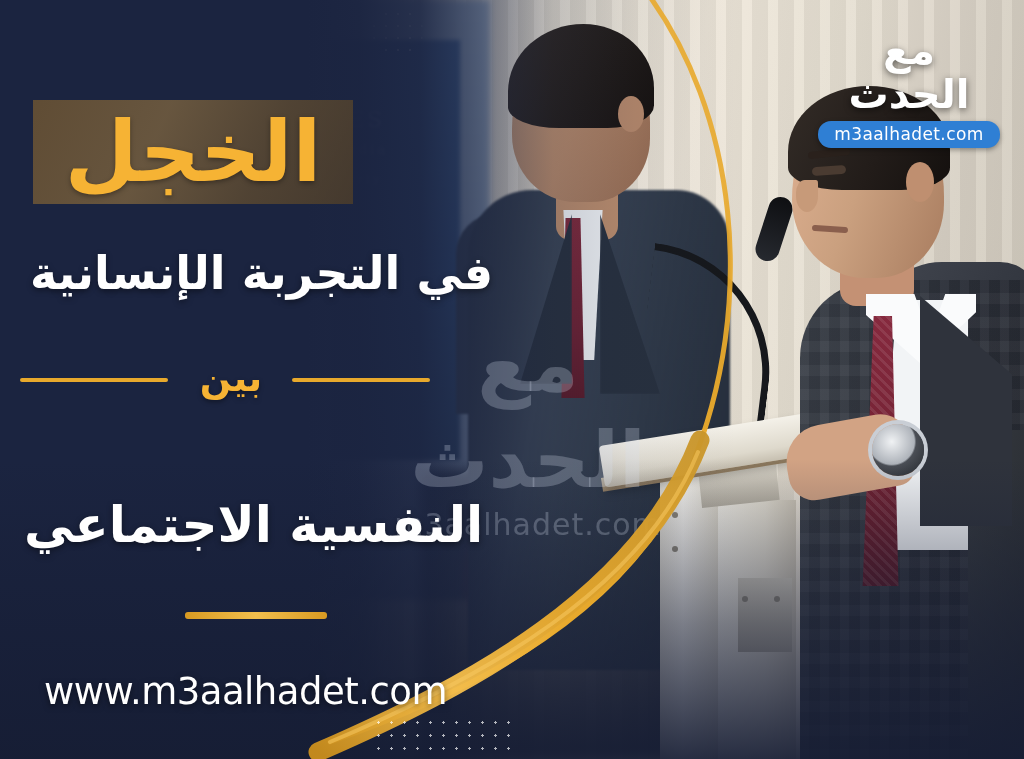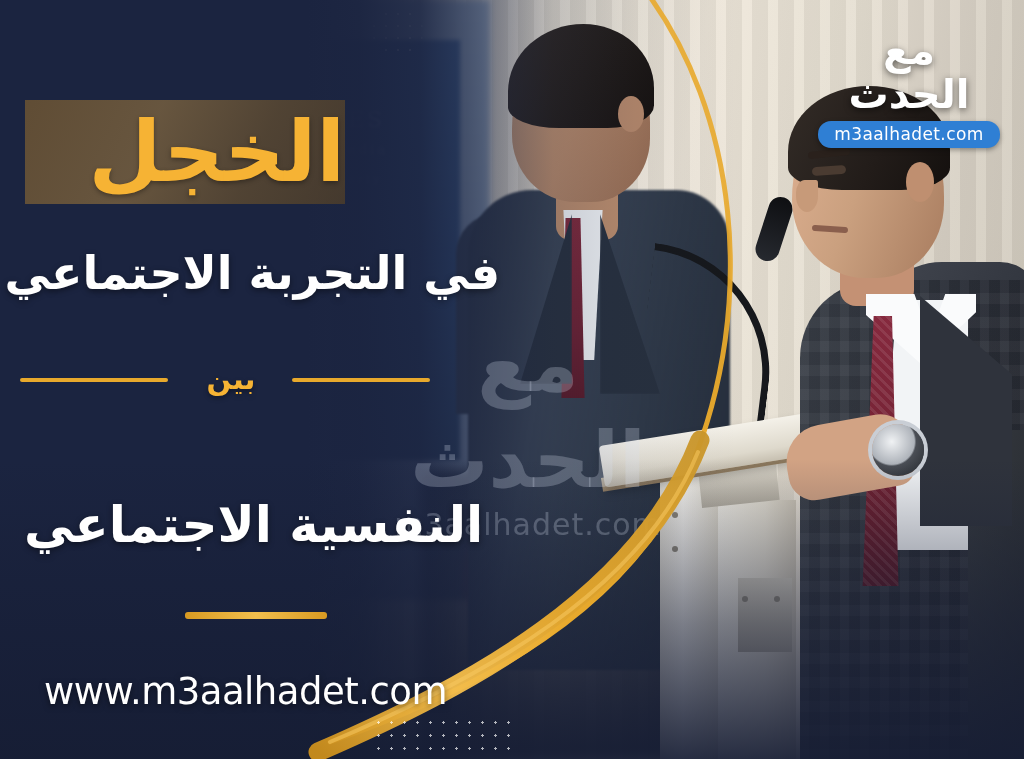--- a/index.html
+++ b/index.html
@@ -228,43 +228,43 @@
     color:rgba(215,224,238,.26); text-align:center; pointer-events:none;
   }
   .wm-center .wm-ar{font-size:78px;font-weight:700;line-height:96px;letter-spacing:-2px;}
   .wm-center .wm-en{font-size:30px;line-height:34px;letter-spacing:1px;direction:ltr;}
 
   
   .arc{position:absolute;inset:0;pointer-events:none;}
 
   
   .headline-box{
-    position:absolute;left:25px;top:100px;width:320px;height:104px;
+    position:absolute;left:33px;top:100px;width:320px;height:104px;
     background:linear-gradient(115deg, rgba(122,92,48,.72) 0%, rgba(150,116,62,.62) 38%,
                                rgba(108,83,45,.66) 70%, rgba(86,66,38,.70) 100%);
-    display:flex;align-items:center;
+    display:flex;align-items:center;justify-content:center;
   }
   .headline{
     color:#f6b334; font-size:84px; font-weight:700; line-height:1;
     letter-spacing:-1px; text-shadow:0 2px 5px rgba(0,0,0,.35);
   }
 
   .sub1{
     position:absolute;right:524px;top:246px;width:470px;
     text-align:left; color:#ffffff; font-size:46px; font-weight:700;
     letter-spacing:-1px; text-shadow:0 2px 6px rgba(0,0,0,.45);
     white-space:nowrap;
   }
 
   .between-row{
     position:absolute;left:0;top:352px;width:430px;height:54px;
   }
   .between-word{
     position:absolute;left:176px;top:0;width:110px;text-align:center;
-    color:#f6b334;font-size:29px;font-weight:700;line-height:54px;
+    color:#f6b334;font-size:37px;font-weight:700;line-height:54px;
     text-shadow:0 2px 5px rgba(0,0,0,.4);
   }
   .rule{position:absolute;top:26px;height:4px;background:#e8a92c;border-radius:2px;}
   .rule-l{left:20px;width:148px;}
   .rule-r{left:292px;width:138px;}
 
   .sub2{
     position:absolute;right:530px;top:404px;width:470px;
     text-align:left;color:#f6b334;font-size:50px;font-weight:700;
     letter-spacing:-1px;text-shadow:0 2px 6px rgba(0,0,0,.45);white-space:nowrap;
@@ -390,21 +390,21 @@
     <path d="M 700 440 C 640 596, 470 686, 318 752" fill="none" stroke="url(#goldgrad)" stroke-width="19" stroke-linecap="round" opacity=".96"></path>
     <path d="M 698 452 C 642 590, 486 676, 330 742" fill="none" stroke="#f7c860" stroke-width="4" stroke-linecap="round" opacity=".55"></path>
   </svg>
 
   <div class="dots-bottom"></div>
 
   <div class="headline-box">
     <span class="headline">الخجل</span>
   </div>
 
-  <div class="sub1">في التجربة الاجتماعي</div>
+  <div class="sub1">في التجربة الإنسانية</div>
 
   <div class="between-row">
     <span class="rule rule-l"></span>
     <span class="between-word">بين</span>
     <span class="rule rule-r"></span>
   </div>
 
   <div class="sub3">النفسية الاجتماعي</div>
 
   <div class="divider"></div>

